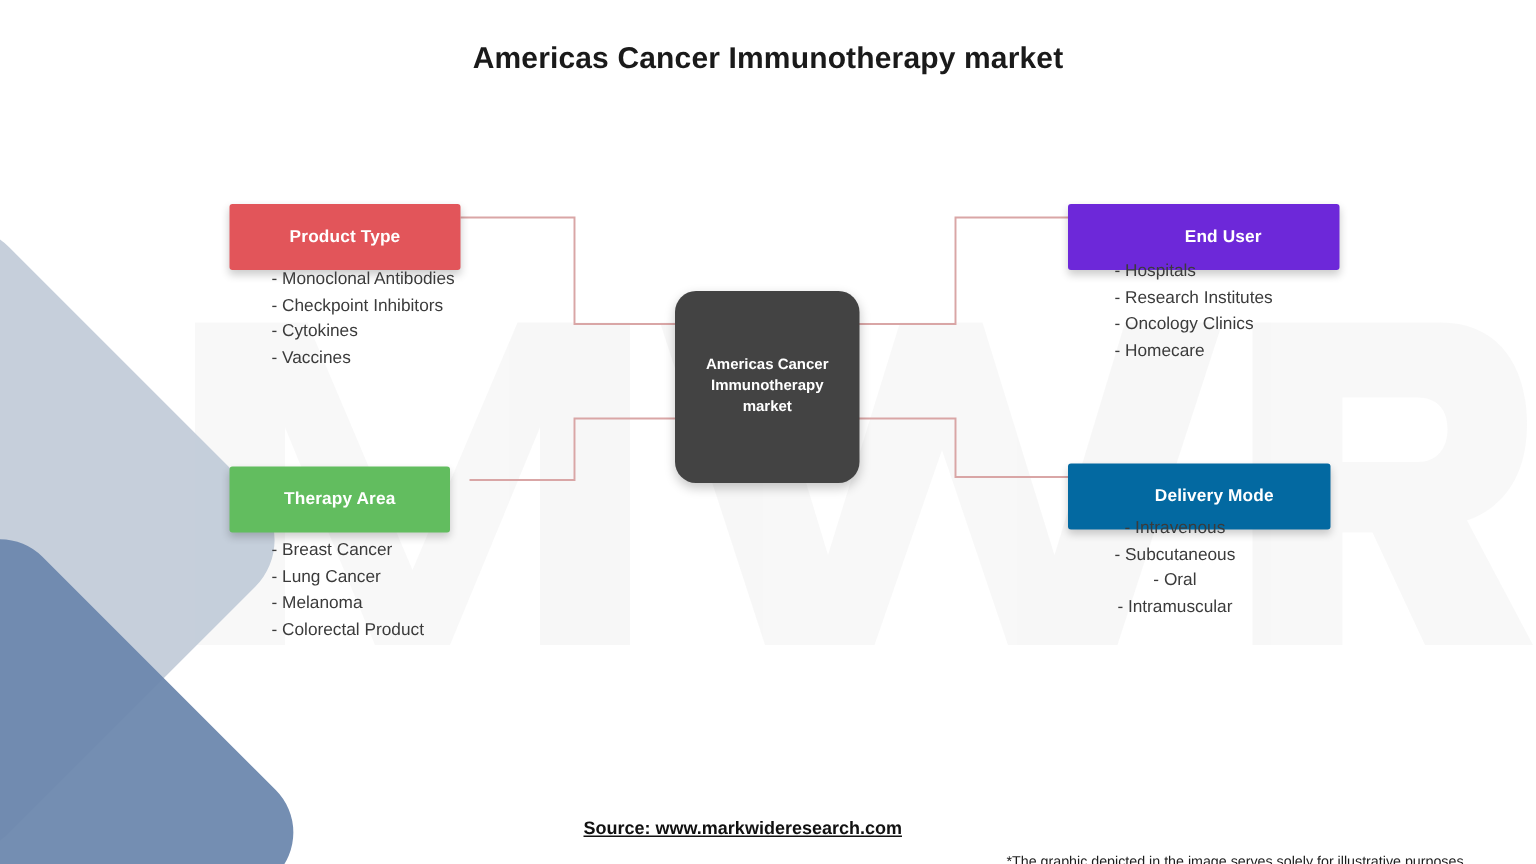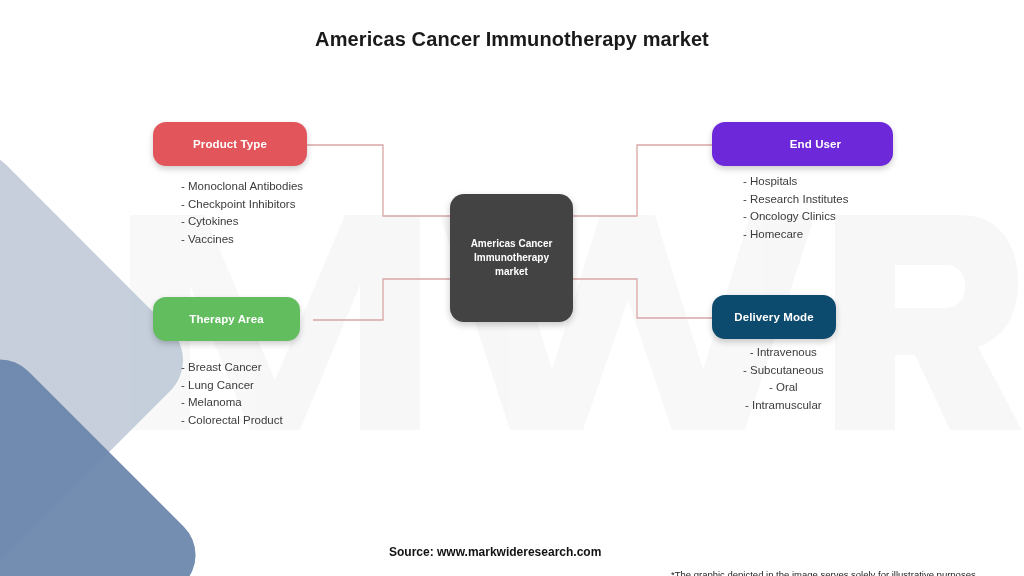--- a/index.html
+++ b/index.html
@@ -92,25 +92,26 @@
     font-weight: bold;
     line-height: 1.42;
     text-align: center;
     padding: 0 8px;
   }
 
   
   .branch-header {
     position: absolute;
     height: 44px;
-    border-radius: 13px;
+    border-radius: 2px;
     display: flex;
     align-items: center;
     justify-content: center;
     box-shadow: 0 3px 6px rgba(0,0,0,0.20);
+    margin-top: 14px;
   }
   .branch-header-label {
     color: #ffffff;
     font-size: 11.5px;
     font-weight: bold;
     letter-spacing: 0.1px;
   }
   .branch-list {
     position: absolute;
     font-size: 11.5px;
@@ -122,31 +123,32 @@
   
   #box-product   { left: 153px; top: 122px; width: 154px; background: #e2555a; }
   #list-product  { left: 181px; top: 178px; }
 
   #box-therapy   { left: 153px; top: 297px; width: 147px; background: #62bd5f; }
   #list-therapy  { left: 181px; top: 359px; }
 
   #box-enduser   { left: 712px; top: 122px; width: 155px; background: #6d28d9; padding-left: 26px; }
   #list-enduser  { left: 743px; top: 173px; }
 
-  #box-delivery  { left: 712px; top: 295px; width: 124px; background: #0c4a6e; }
+  #box-delivery  { left: 712px; top: 295px; width: 155px; background: #0369a1; padding-left: 20px; }
   #list-delivery { left: 743px; top: 344px; text-align: center; }
 
   
   .footer-source {
     position: absolute;
     left: 389px;
     top: 545px;
     font-size: 12px;
     font-weight: bold;
     color: #111111;
+    text-decoration: underline;
   }
   .footer-note {
     position: absolute;
     left: 671px;
     top: 550px;
     font-size: 9.5px;
     color: #1c1c1c;
     white-space: nowrap;
     margin-top: 19px;
   }

